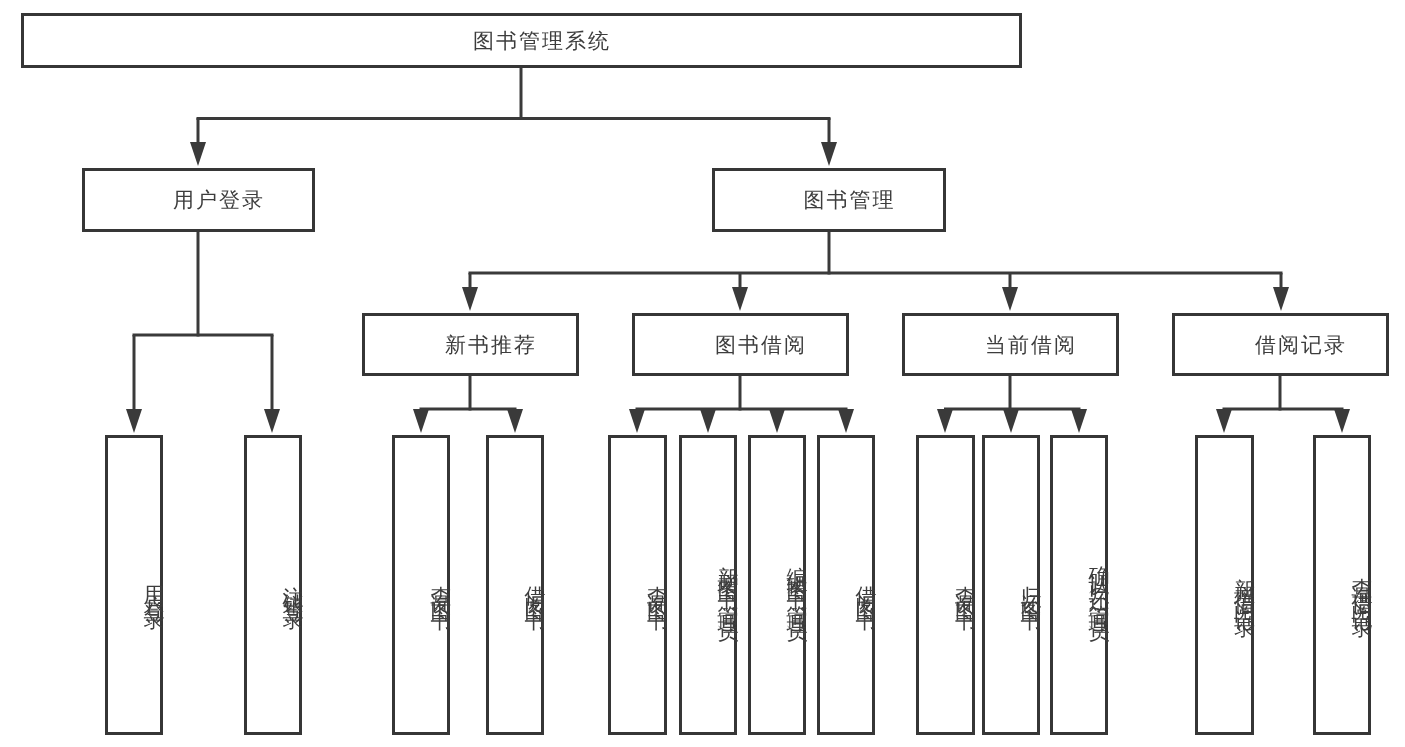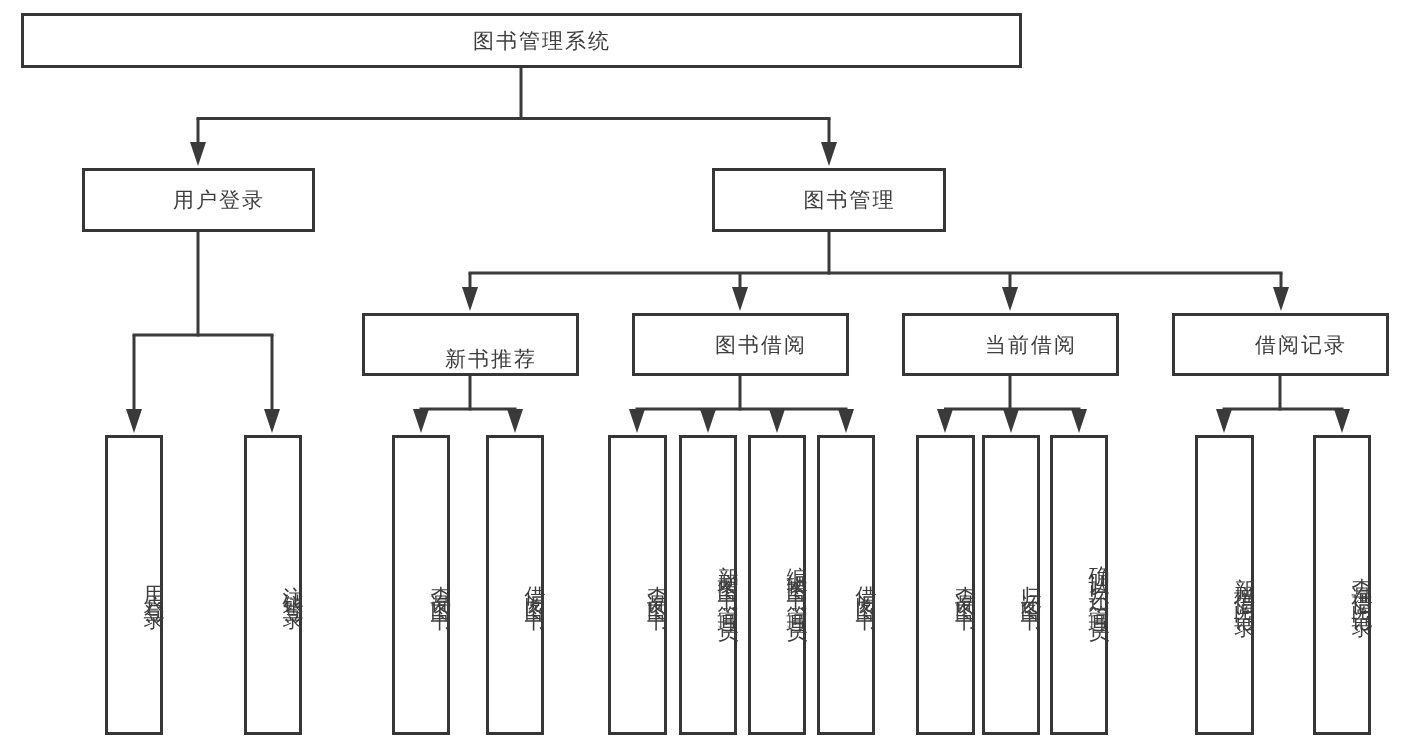--- a/index.html
+++ b/index.html
@@ -24,21 +24,21 @@
   }
   .watermark {
     position:absolute; right:8px; bottom:4px;
     font-size:19px; letter-spacing:1px;
     color:rgba(235,160,153,0.95); white-space:nowrap;
   }
   
   #n-root  { left:21px;  top:13px;  width:1001px; height:55px; }
   #n-l2-0  { left:82px;  top:168px; width:233px;  height:64px; }
   #n-l2-1  { left:712px; top:168px; width:234px;  height:64px; }
-  #n-l3-0  { left:362px;  top:313px; width:217px; height:63px;align-items:flex-end; }
+  #n-l3-0  { left:362px;  top:313px; width:217px; height:63px; }
   #n-l3-1  { left:632px;  top:313px; width:217px; height:63px; }
   #n-l3-2  { left:902px;  top:313px; width:217px; height:63px; }
   #n-l3-3  { left:1172px; top:313px; width:217px; height:63px; }
   .leaf { top:435px; width:58px; height:300px; }
   #n-leaf-0  { left:105px; }
   #n-leaf-1  { left:244px; }
   #n-leaf-2  { left:392px; }
   #n-leaf-3  { left:486px; }
   #n-leaf-4  { left:608px; width:59px; }
   #n-leaf-5  { left:679px; }

